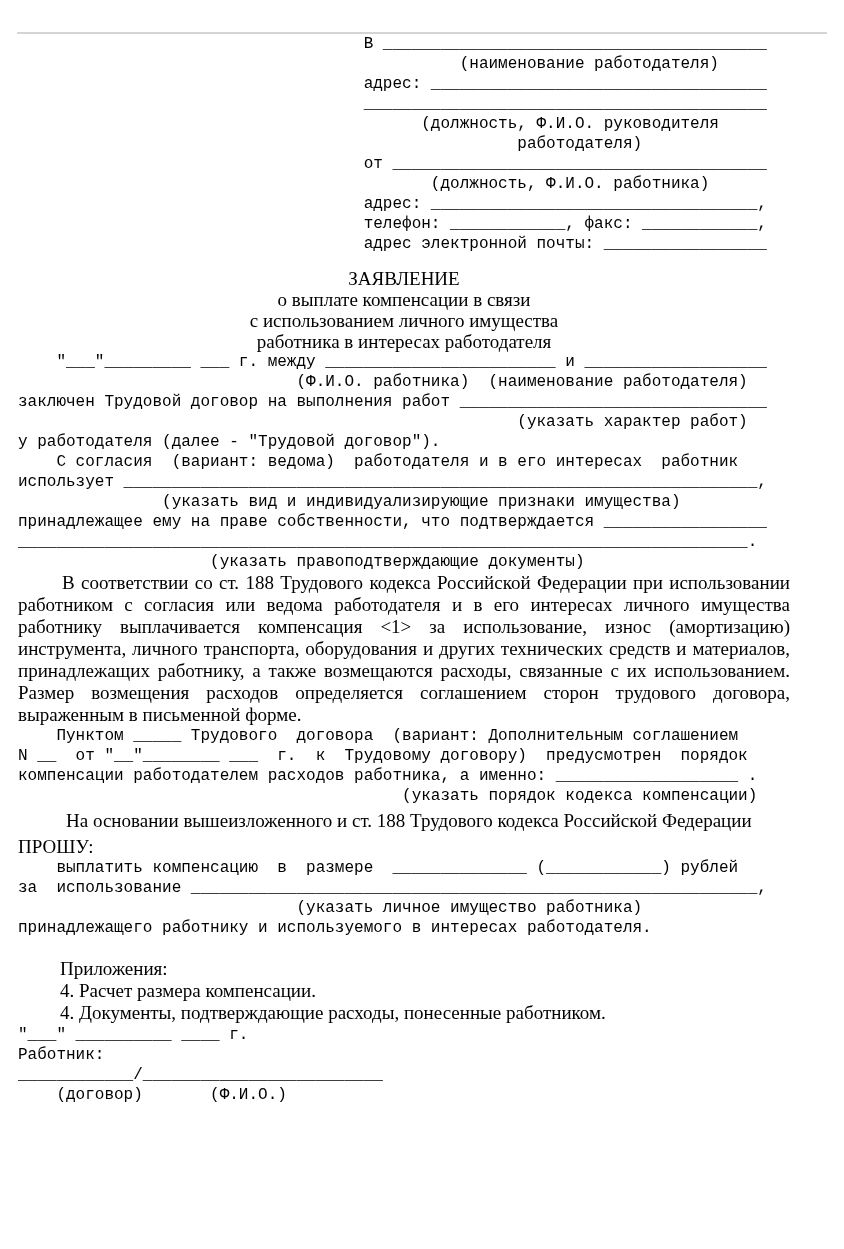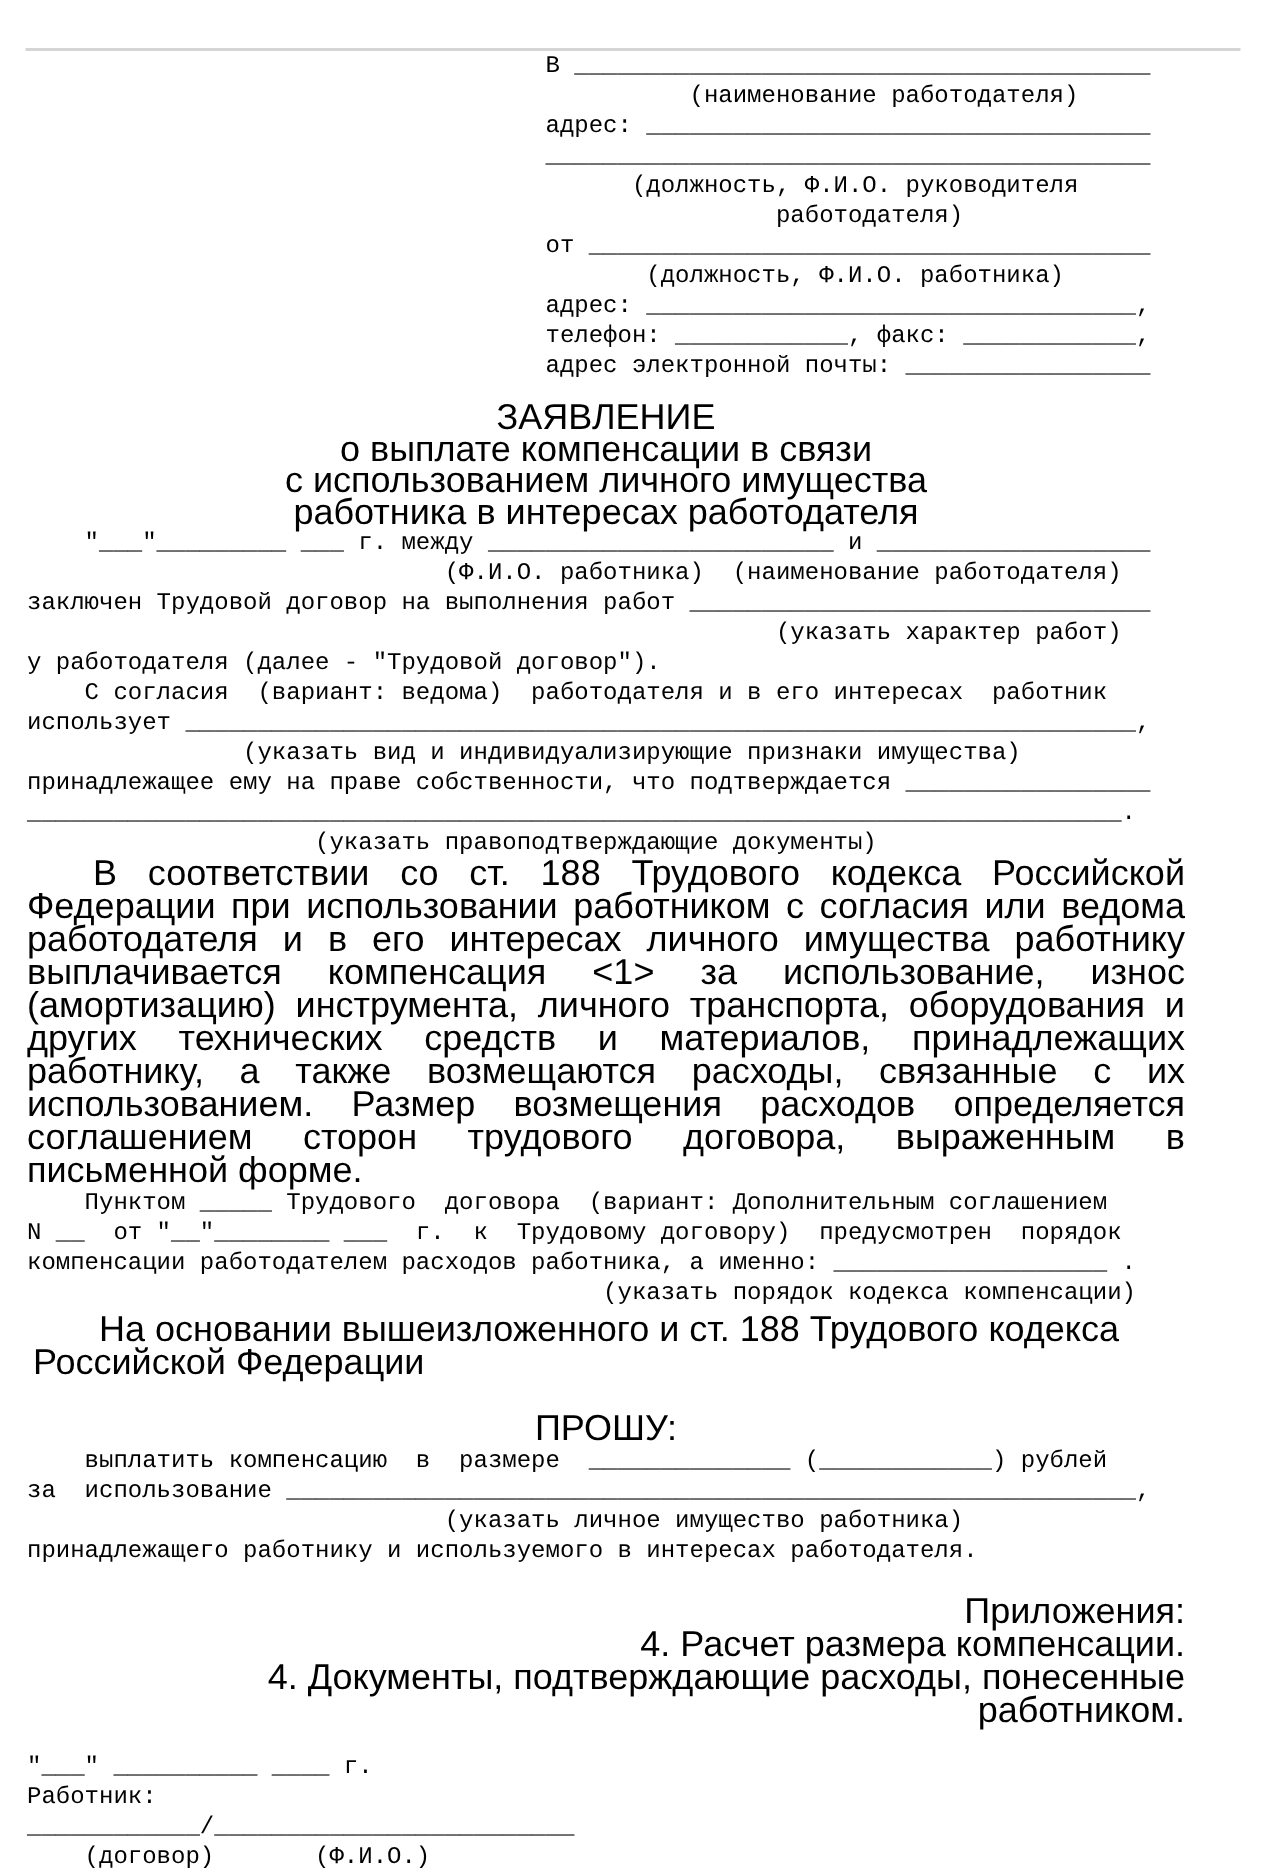--- a/index.html
+++ b/index.html
@@ -21,22 +21,22 @@
     width: 772px;
   }
   pre.mono {
     font-family: "Liberation Mono", "DejaVu Sans Mono", monospace;
     font-size: 16px;
     line-height: 20px;
     margin: 0;
     white-space: pre;
   }
   .serif {
-    font-family: Liberation Sans, sans-serif;
-    font-size: 24px;
+    font-family: Liberation Serif, serif;
+    font-size: 19px;
     line-height: 22px;
   }
   .addr-a { margin-top: 8px; }
   .addr-b { margin-top: 20px; }
   .doc-title {
     margin-top: 14px;
     line-height: 21px;
     text-align: center;
     white-space: pre-line;
   }
@@ -44,25 +44,24 @@
   .law-par {
     margin: 0;
     text-align: justify;
     text-indent: 44px;
   }
   .basis {
     margin: 4px;
     text-indent: 44px;
   }
   .request-heading {
-    margin-top: 22px;
-    text-align: center;
+    margin-top: 4px;
   }
   .req { margin-top: 22px; }
-  .attachments { margin: 20px 0 16px 42px; text-align: right; }
+  .attachments { margin: 20px 0 1px 42px; }
   .date-line { margin-top: 24px; }
   .worker { margin-top: 16px; }
 </style>
 </head>
 <body>
 
 <div class="page">
   <div class="toprule"></div>
   <div class="content">
 

